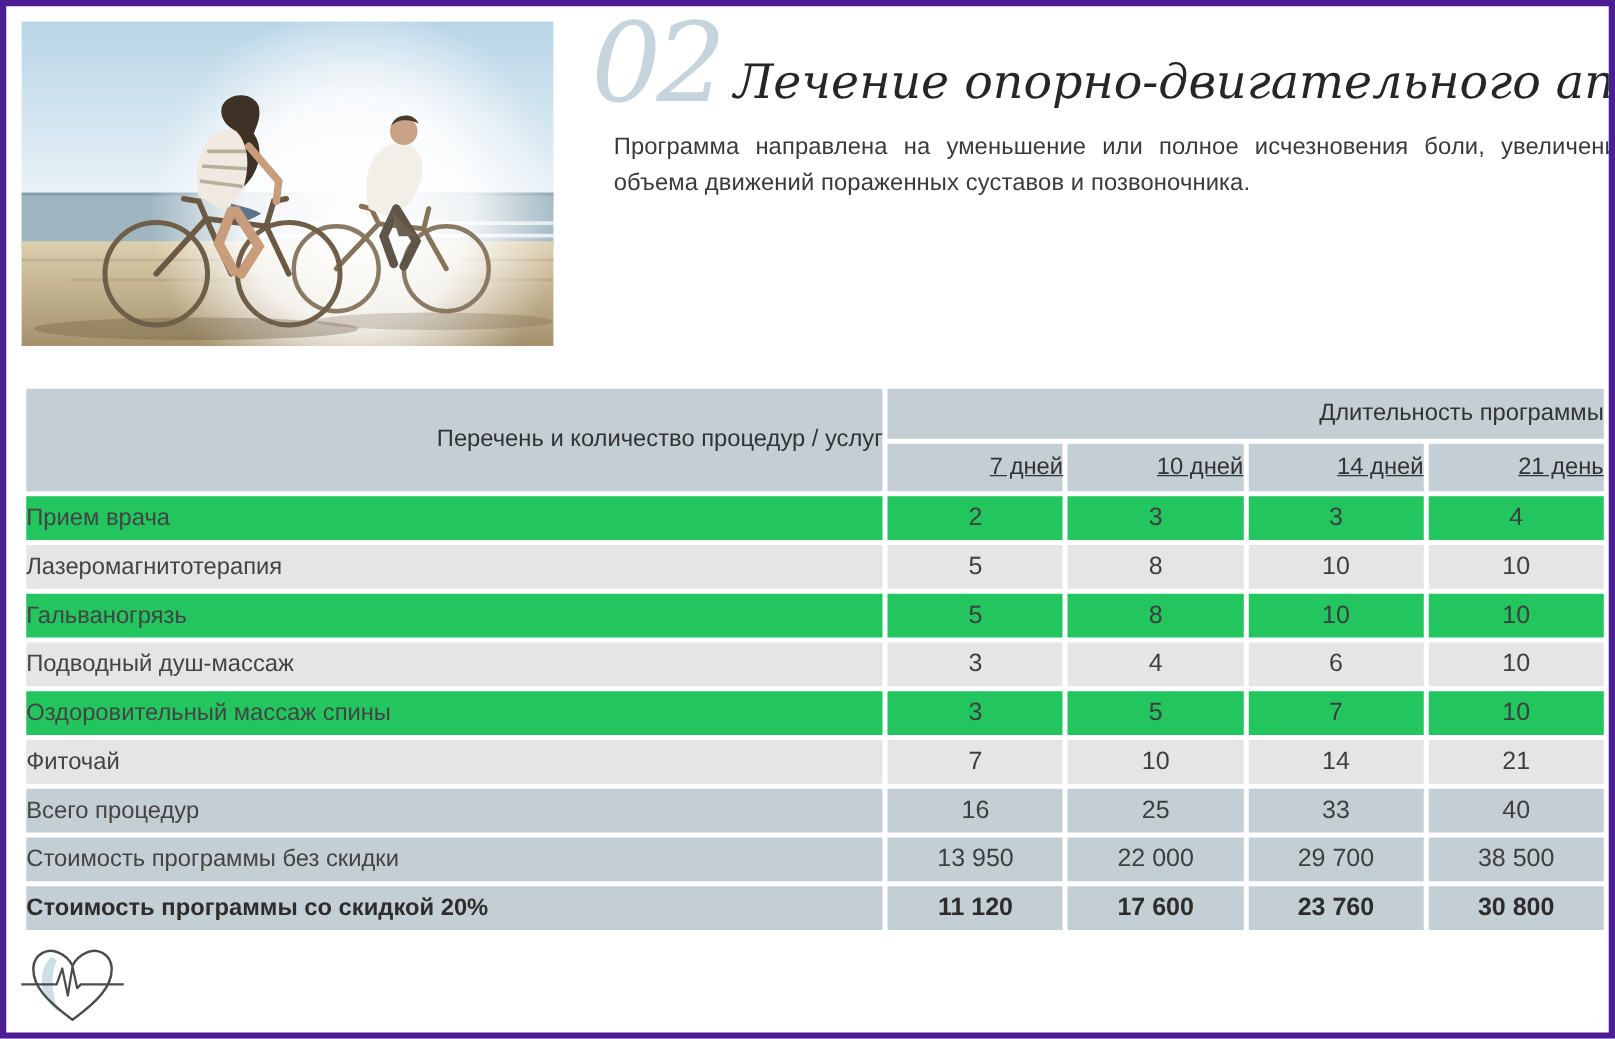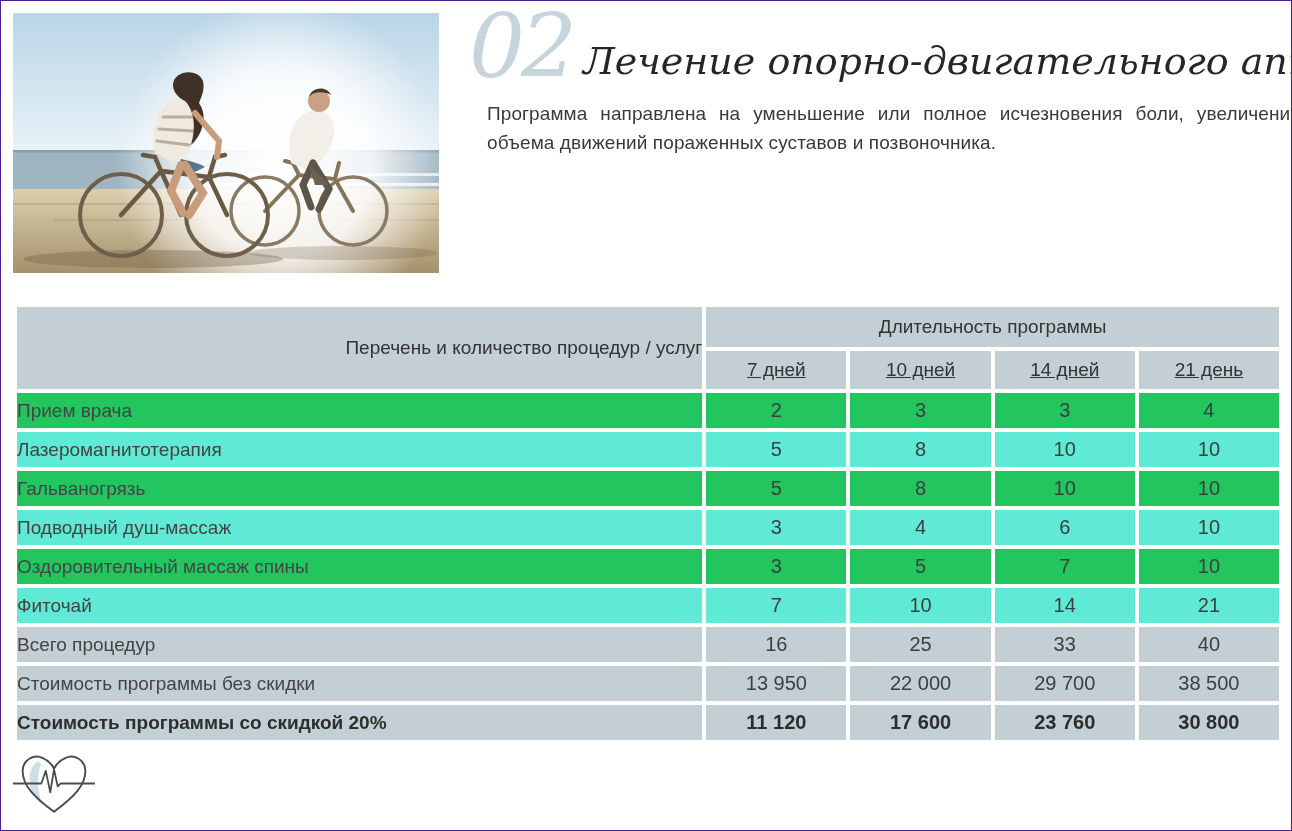--- a/index.html
+++ b/index.html
@@ -1,18 +1,18 @@
 <!DOCTYPE html>
 <html><head>
 <meta charset="utf-8">
 <style>
   html,body{margin:0;padding:0;background:#ffffff;}
   .page{
     position:relative;width:1292px;height:831px;background:#ffffff;
-    border:1px solid #4c1d95;box-sizing:border-box;overflow:hidden;
+    border:5px solid #4c1d95;box-sizing:border-box;overflow:hidden;
     font-family:"Liberation Sans",sans-serif;color:#3c3c3c;
   }
   
   .photo{position:absolute;left:12px;top:12px;width:426px;height:260px;overflow:hidden;}
   .photo svg{display:block;}
   
   .head{position:absolute;left:468px;top:6px;width:816px;display:flex;align-items:flex-end;}
   .pagenum{
     font-family:"DejaVu Serif",serif;font-style:italic;font-weight:400;
     font-size:88px;line-height:0.92;color:#c6d4db;letter-spacing:-4px;flex:0 0 auto;
@@ -27,29 +27,29 @@
     margin:0;font-size:19px;line-height:1.5;color:#3a3a3a;
     text-align:justify;letter-spacing:0.1px;
   }
   .para + .para{margin-top:26px;}
   .para b{color:#2e2e2e;}
   
   .tbl-wrap{position:absolute;left:12px;top:302px;width:1270px;}
   table.tbl{width:100%;border-collapse:separate;border-spacing:4px;table-layout:fixed;}
   table.tbl col.c-label{width:55%;}
   .tbl th,.tbl td{padding:0;vertical-align:middle;font-weight:normal;}
-  .hd{background:#c3cfd4;color:#333333;font-weight:bold;font-size:19px;text-align:center;}
+  .hd{background:#c3cfd4;color:#333333;font-weight:bold;font-size:19px;text-align:right;}
   .hd-label{text-align:right;padding-left:44px;}
   .hd-group{height:40px;}
   .hd-dur{height:38px;text-decoration:underline;}
   .row-cell{height:35px;font-size:19px;}
   .lbl{text-align:left;padding-left:44px;color:#444444;}
   .val{text-align:center;color:#3e3e3e;font-size:20px;}
   .c-light{background:#22c55e;}
-  .c-mid{background:#5eead4;}
+  .c-mid{background:#e5e5e5;}
   .c-strong{background:#c3cfd4;}
   tr.bold td{font-weight:bold;color:#2d2d2d;margin-left:21px;}
   
   .footnote{position:absolute;left:12px;top:742px;width:1268px;display:flex;align-items:center;}
   .heart{flex:0 0 auto;width:82px;height:78px;}
   .note-text{font-size:19.5px;color:#3a3a3a;margin-left:8px;letter-spacing:0.1px;}
 </style>
 </head>
 <body>
 

